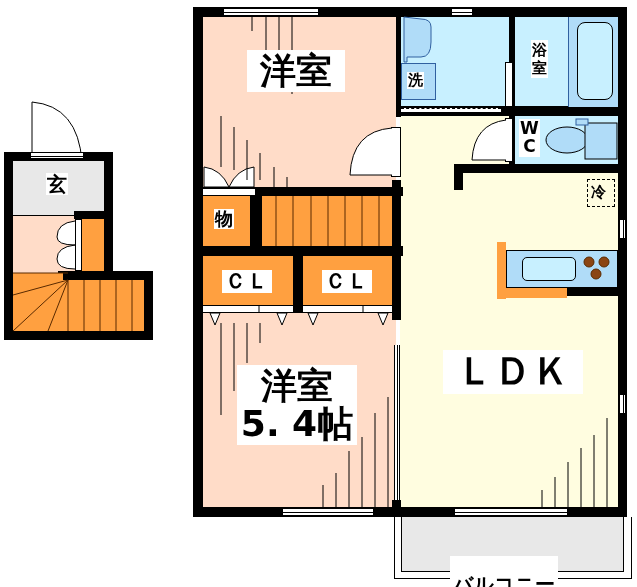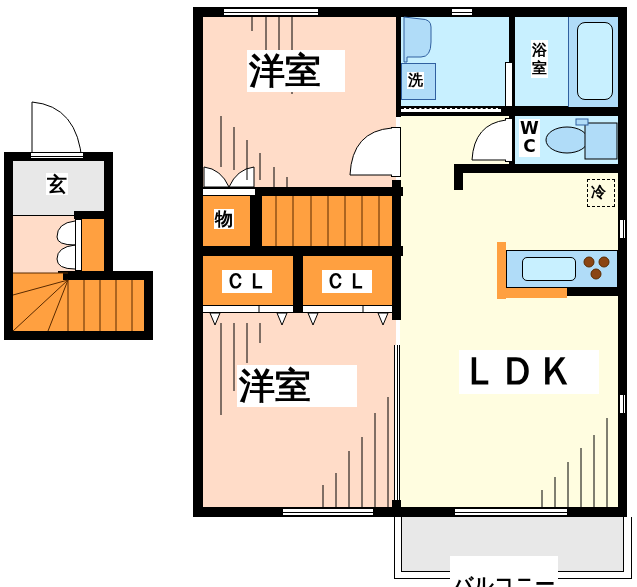--- a/index.html
+++ b/index.html
@@ -1,20 +1,20 @@
 <!DOCTYPE html>
 <html><head>
 <meta charset="utf-8">
 <style>
   html,body{margin:0;padding:0;background:#fff;}
   body{width:637px;height:587px;position:relative;overflow:hidden;font-family:"DejaVu Sans","Liberation Sans",sans-serif;}
   .abs{position:absolute;box-sizing:border-box;}
   .wall{position:absolute;background:#000;}
   .room{position:absolute;}
-  .lbl{position:absolute;background:#fff;color:#000;font-weight:bold;line-height:1;white-space:nowrap;}
+  .lbl{position:absolute;background:#fff;color:#000;font-weight:bold;line-height:1;white-space:nowrap;text-align:center;}
   .lbl-white{position:absolute;color:#000;font-weight:bold;line-height:1;white-space:nowrap;}
   .window{position:absolute;background:#fff;border-top:1px solid #000;border-bottom:1px solid #000;box-sizing:border-box;}
   .window:before{content:"";position:absolute;left:0;right:0;top:50%;border-top:1px solid #000;}
   .vwindow{position:absolute;background:#fff;border-left:1px solid #000;border-right:1px solid #000;box-sizing:border-box;}
   .vwindow:before{content:"";position:absolute;top:0;bottom:0;left:50%;border-left:1px solid #000;}
   svg{position:absolute;overflow:visible;}
 </style>
 </head>
 <body>
 
@@ -205,21 +205,22 @@
   </svg>
 
   <div class="lbl" style="left:247px;top:50px;padding:2px 2px;font-size:36px;width:94px;line-height:1.05;">
     <div>洋室</div>
   </div>
   <div class="lbl" style="left:214px;top:209px;font-size:18px;padding:1px;">物</div>
   <div class="lbl" style="left:222px;top:270px;font-size:21px;padding:1px 3px;letter-spacing:1px;">ＣＬ</div>
   <div class="lbl" style="left:322px;top:270px;font-size:21px;padding:1px 3px;letter-spacing:1px;">ＣＬ</div>
   <div class="lbl" style="left:237px;top:365px;padding:2px 2px;font-size:36px;width:116px;line-height:1.05;">
     <div>洋室</div>
-  </div>
-  <div class="lbl" style="left:443px;top:350px;padding:2px 2px;font-size:38px;width:136px;line-height:1.05;margin-left:16px;">
+    <div>5. 4帖</div>
+  </div>
+  <div class="lbl" style="left:443px;top:350px;padding:2px 2px;font-size:38px;width:136px;line-height:1.05;">
     <div>ＬＤＫ</div>
   </div>
 
   <div class="abs" style="left:394px;top:517px;width:238px;height:62px;border:1px solid #000;border-top:none;background:#fff;"></div>
   <div class="abs" style="left:401px;top:517px;width:223px;height:55px;background:#e8e8e8;border:1px solid #000;border-top:none;"></div>
   <div class="lbl" style="left:450px;top:556px;font-size:20px;padding:18px 3px;">バルコニー</div>
 </div>
 
 </body></html>

